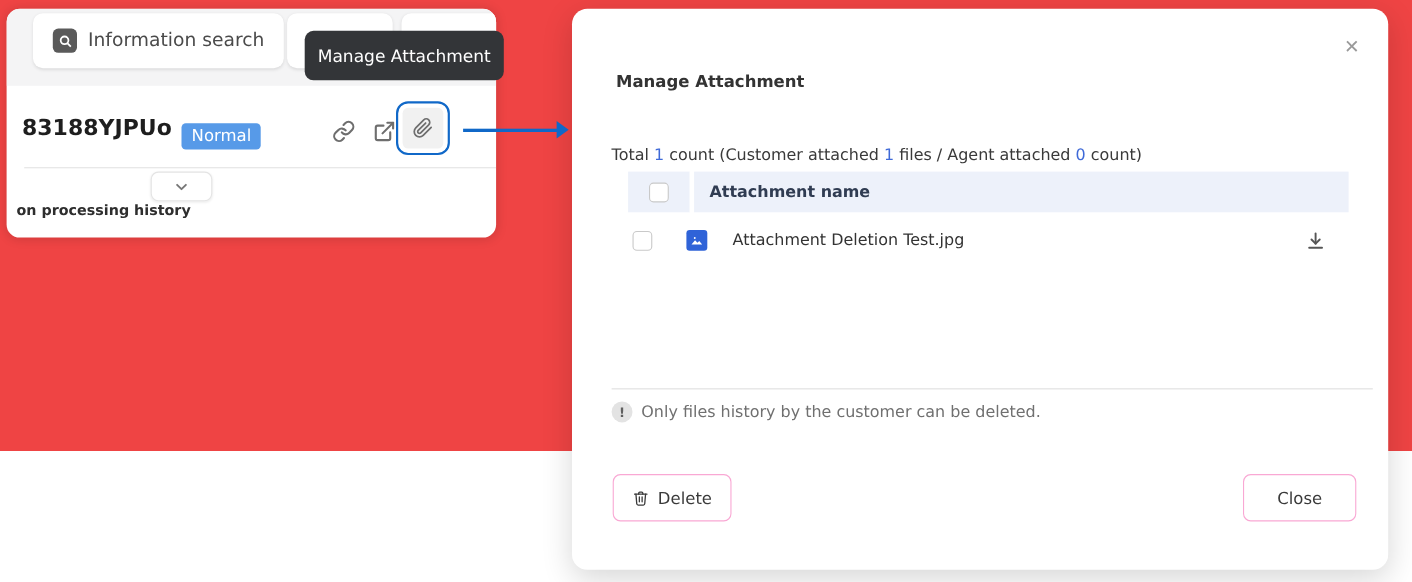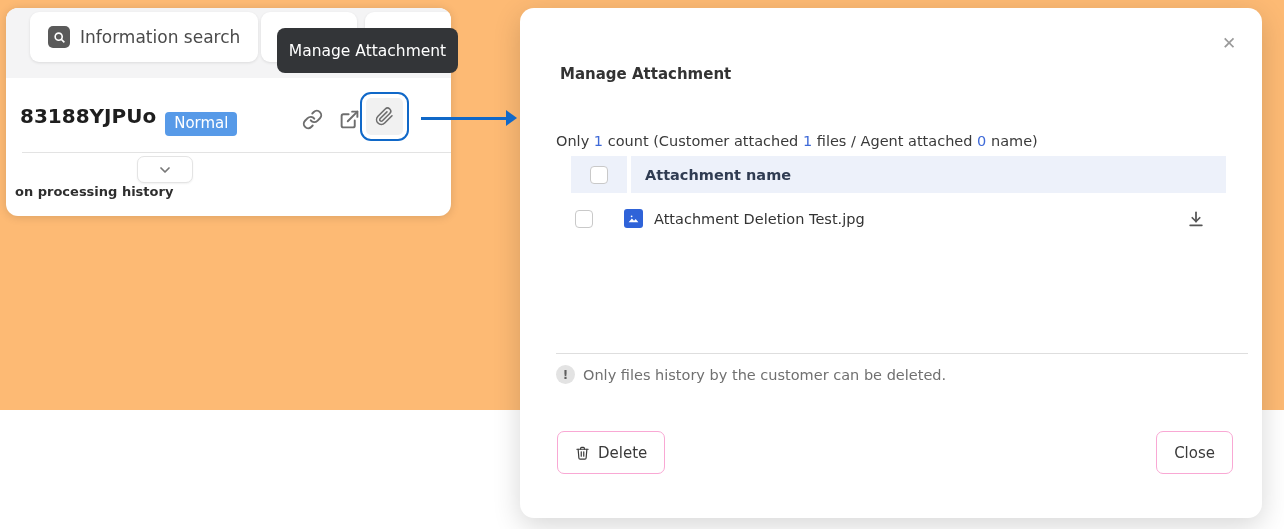--- a/index.html
+++ b/index.html
@@ -1,18 +1,18 @@
 <!DOCTYPE html>
 <html><head>
 <meta charset="utf-8">
 <style>
   * { margin:0; padding:0; box-sizing:border-box; }
   html,body { width:1284px; height:529px; background:#ffffff; font-family:"DejaVu Sans","Liberation Sans",sans-serif; overflow:hidden; }
   .abs { position:absolute; }
-  #stage { position:relative; width:1284px; height:410px; background:#fdba74; }
+  #stage { position:relative; width:1284px; height:410px; background:#ef4444; }
 
   
   #left-card { left:6px; top:8px; width:445px; height:208px; background:#fff; border-radius:12px;
                box-shadow:0 1px 10px rgba(0,0,0,.14); overflow:hidden; }
   #left-header { position:absolute; left:0; top:0; right:0; height:70px; background:#f4f4f5; }
   .toolbar-btn { position:absolute; top:4px; height:50px; background:#fff; border-radius:9px;
                  box-shadow:0 1px 3px rgba(0,0,0,.10); display:flex; align-items:center; }
   #info-search-btn { left:24px; padding:0 18px; gap:10px; font-size:17px; color:#4a4a4a; }
   .search-badge { width:22px; height:22px; background:#5a5a5a; border-radius:5px; display:flex; align-items:center; justify-content:center; }
   #partial-btn-1 { left:255px; width:96px; }
@@ -56,33 +56,33 @@
 
   #att-table { position:absolute; left:36px; right:36px; top:148px; }
   #table-header { display:flex; height:37px;padding-left:15px; }
   .cb-cell { width:56px; display:flex; align-items:center; justify-content:center; background:#edf1fa; }
   #header-gap { width:4px; background:#fff; }
   .name-cell { flex:1; display:flex; align-items:center; padding-left:14px; background:#edf1fa;
                font-size:14.5px; font-weight:600; color:#303c52; }
   .checkbox { width:18px; height:18px; background:#fff; border:1px solid #c9c9c9; border-radius:4px; }
   #table-row { display:flex; height:51px; align-items:center; }
   #row-cb-cell { width:56px; display:flex; align-items:center; justify-content:center; }
-  #row-name { flex:1; display:flex; align-items:center; padding-left:12px; gap:11px; font-size:14.5px; color:#333; }
+  #row-name { flex:1; display:flex; align-items:center; padding-left:12px; gap:23px; font-size:14.5px; color:#333; }
   #file-icon { width:19px; height:19px; background:#2f63d8; border-radius:3px; display:flex; align-items:center; justify-content:center; }
   #download-btn { width:40px; display:flex; justify-content:flex-start; color:#555; cursor:pointer; }
 
   #modal-divider { position:absolute; left:36px; right:14px; top:345px; height:1px; background:#dedede; }
   #notice { position:absolute; left:36px; top:357px; display:flex; align-items:center; gap:8px; color:#707070; font-size:14.5px; }
   #notice-badge { width:19px; height:19px; border-radius:50%; background:#e3e3e3; color:#5f5f5f; font-size:12px; font-weight:bold;
                   display:flex; align-items:center; justify-content:center; }
 
   .modal-btn { position:absolute; top:423px; height:43px; background:#fff; border:1px solid #f9a8d4; border-radius:7px;
                display:flex; align-items:center; justify-content:center; font-size:15px; color:#3a3a3a; cursor:pointer; }
   #delete-btn { left:37px; padding:0 17px; gap:8px; }
-  #close-btn { right:29px; padding:0 17px; }
+  #close-btn { right:29px; padding:0 30px; }
 
   svg { display:block; }
 </style>
 </head>
 <body>
 
 <div id="stage">
 
   <div id="left-card" class="abs">
     <div id="left-header">
@@ -146,21 +146,21 @@
 
   <div id="modal" class="abs">
 
     <div id="modal-close">
       <span>✕</span>
     </div>
 
     <div id="modal-title">Manage Attachment</div>
 
     <div id="summary">
-      <span>Only </span><span class="num-blue">1</span><span> count (Customer attached </span><span class="num-blue">1</span><span> files / Agent attached </span><span class="num-blue">0</span><span> name)</span>
+      <span>Total </span><span class="num-blue">1</span><span> count (Customer attached </span><span class="num-blue">1</span><span> files / Agent attached </span><span class="num-blue">0</span><span> count)</span>
     </div>
 
     <div id="att-table">
       <div id="table-header">
         <div class="cb-cell">
           <div class="checkbox"></div>
         </div>
         <div id="header-gap"></div>
         <div class="name-cell">Attachment name</div>
       </div>

